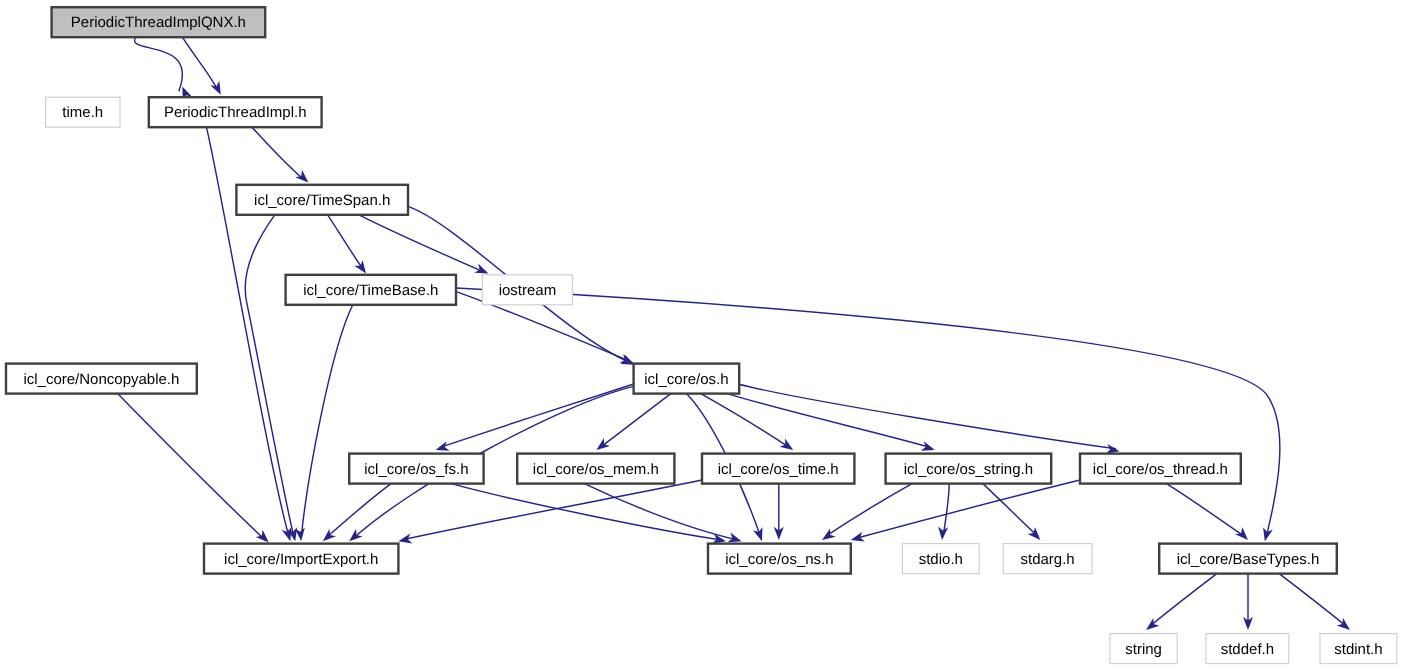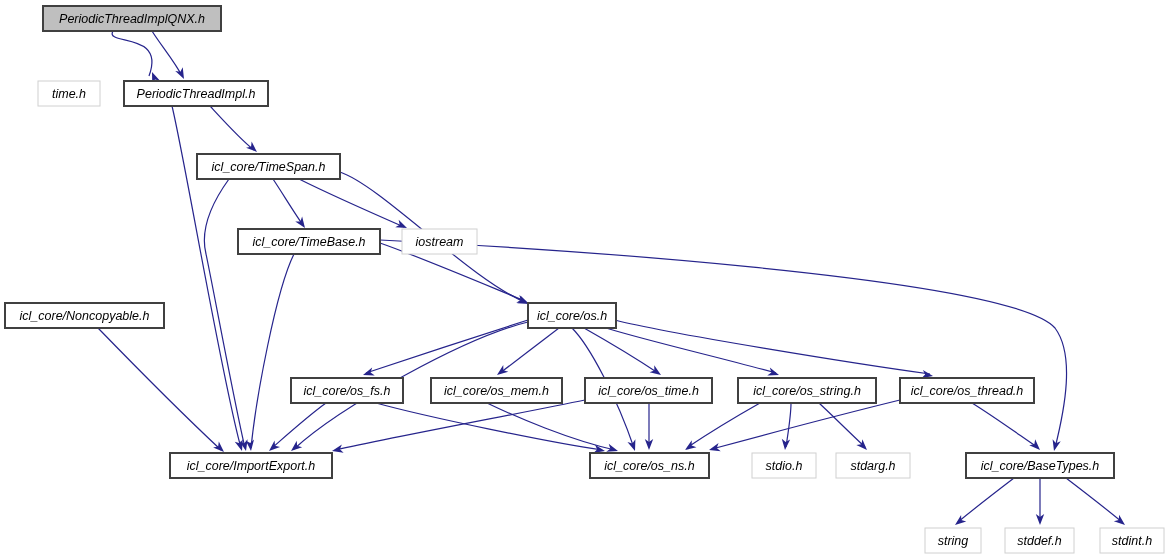--- a/index.html
+++ b/index.html
@@ -7,21 +7,20 @@
     padding: 0;
     background: #ffffff;
   }
   #graph-root {
     position: relative;
     width: 1169px;
     height: 560px;
     background: #ffffff;
     font-family: "Liberation Sans", sans-serif;
     overflow: hidden;
-    font-style: italic;
   }
   svg#graph-svg {
     position: absolute;
     top: 0;
     left: 0;
     width: 1169px;
     height: 560px;
   }
   .node-box {
     fill: #ffffff;

